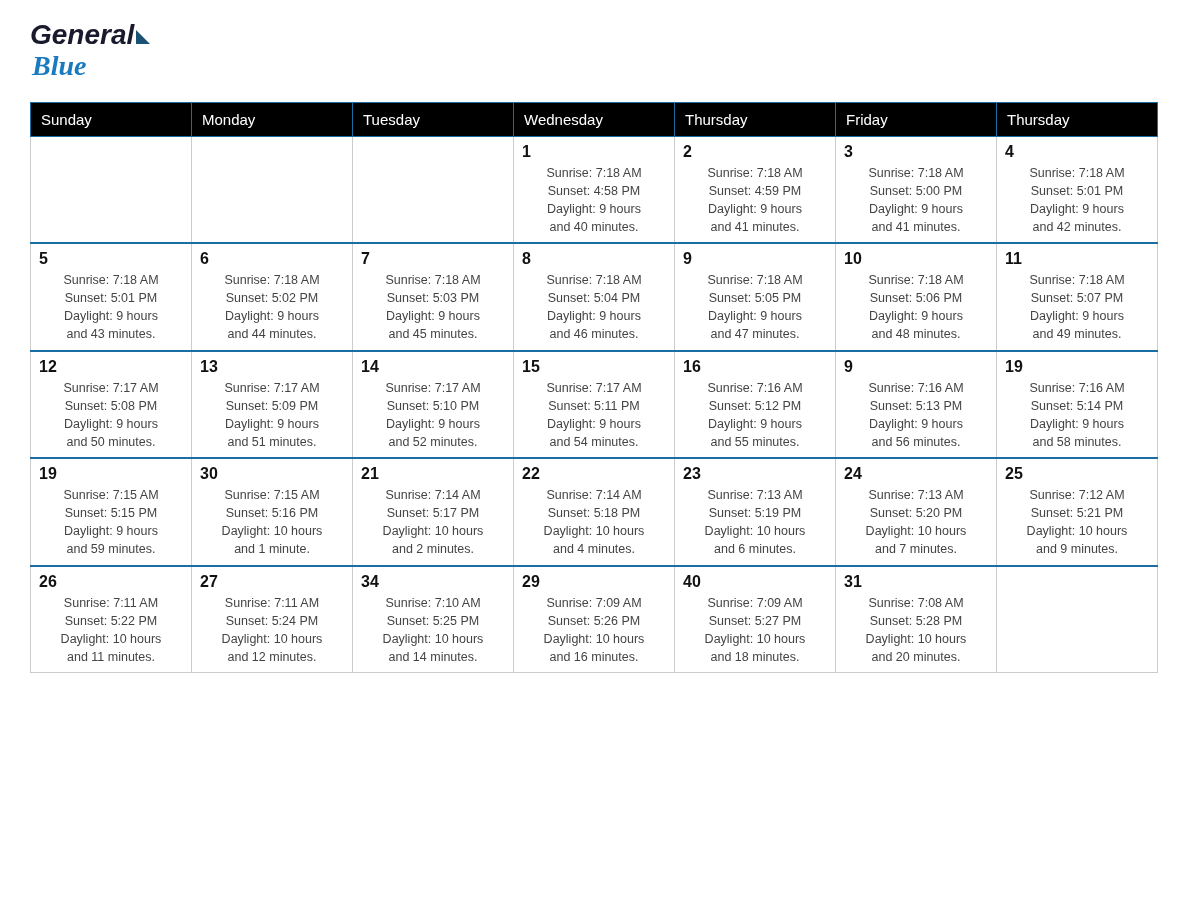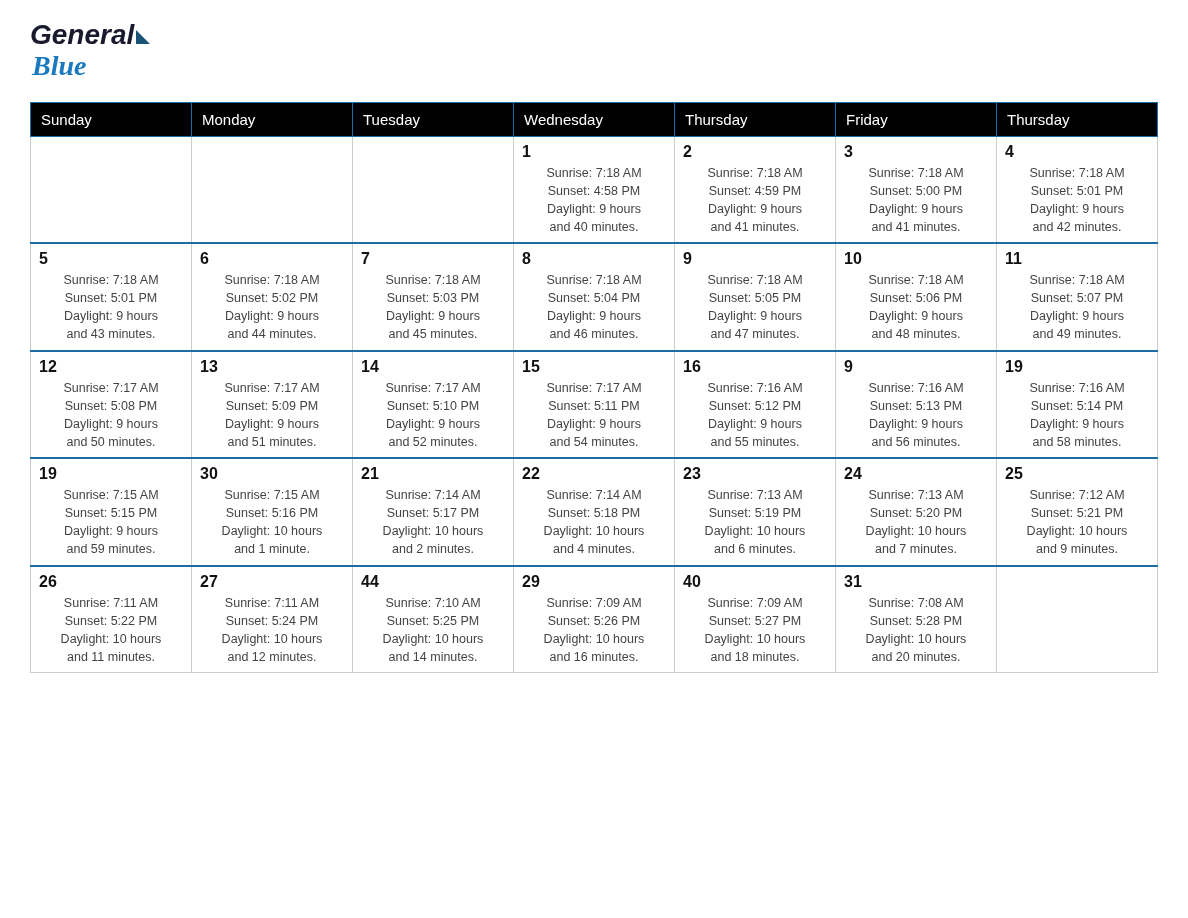--- a/index.html
+++ b/index.html
@@ -244,21 +244,21 @@
       <tr>
         <td>
           <span class="day-num">26</span>
           <div class="day-info">Sunrise: 7:11 AM<br>Sunset: 5:22 PM<br>Daylight: 10 hours<br>and 11 minutes.</div>
         </td>
         <td>
           <span class="day-num">27</span>
           <div class="day-info">Sunrise: 7:11 AM<br>Sunset: 5:24 PM<br>Daylight: 10 hours<br>and 12 minutes.</div>
         </td>
         <td>
-          <span class="day-num">44</span>
+          <span class="day-num">34</span>
           <div class="day-info">Sunrise: 7:10 AM<br>Sunset: 5:25 PM<br>Daylight: 10 hours<br>and 14 minutes.</div>
         </td>
         <td>
           <span class="day-num">29</span>
           <div class="day-info">Sunrise: 7:09 AM<br>Sunset: 5:26 PM<br>Daylight: 10 hours<br>and 16 minutes.</div>
         </td>
         <td>
           <span class="day-num">40</span>
           <div class="day-info">Sunrise: 7:09 AM<br>Sunset: 5:27 PM<br>Daylight: 10 hours<br>and 18 minutes.</div>
         </td>

